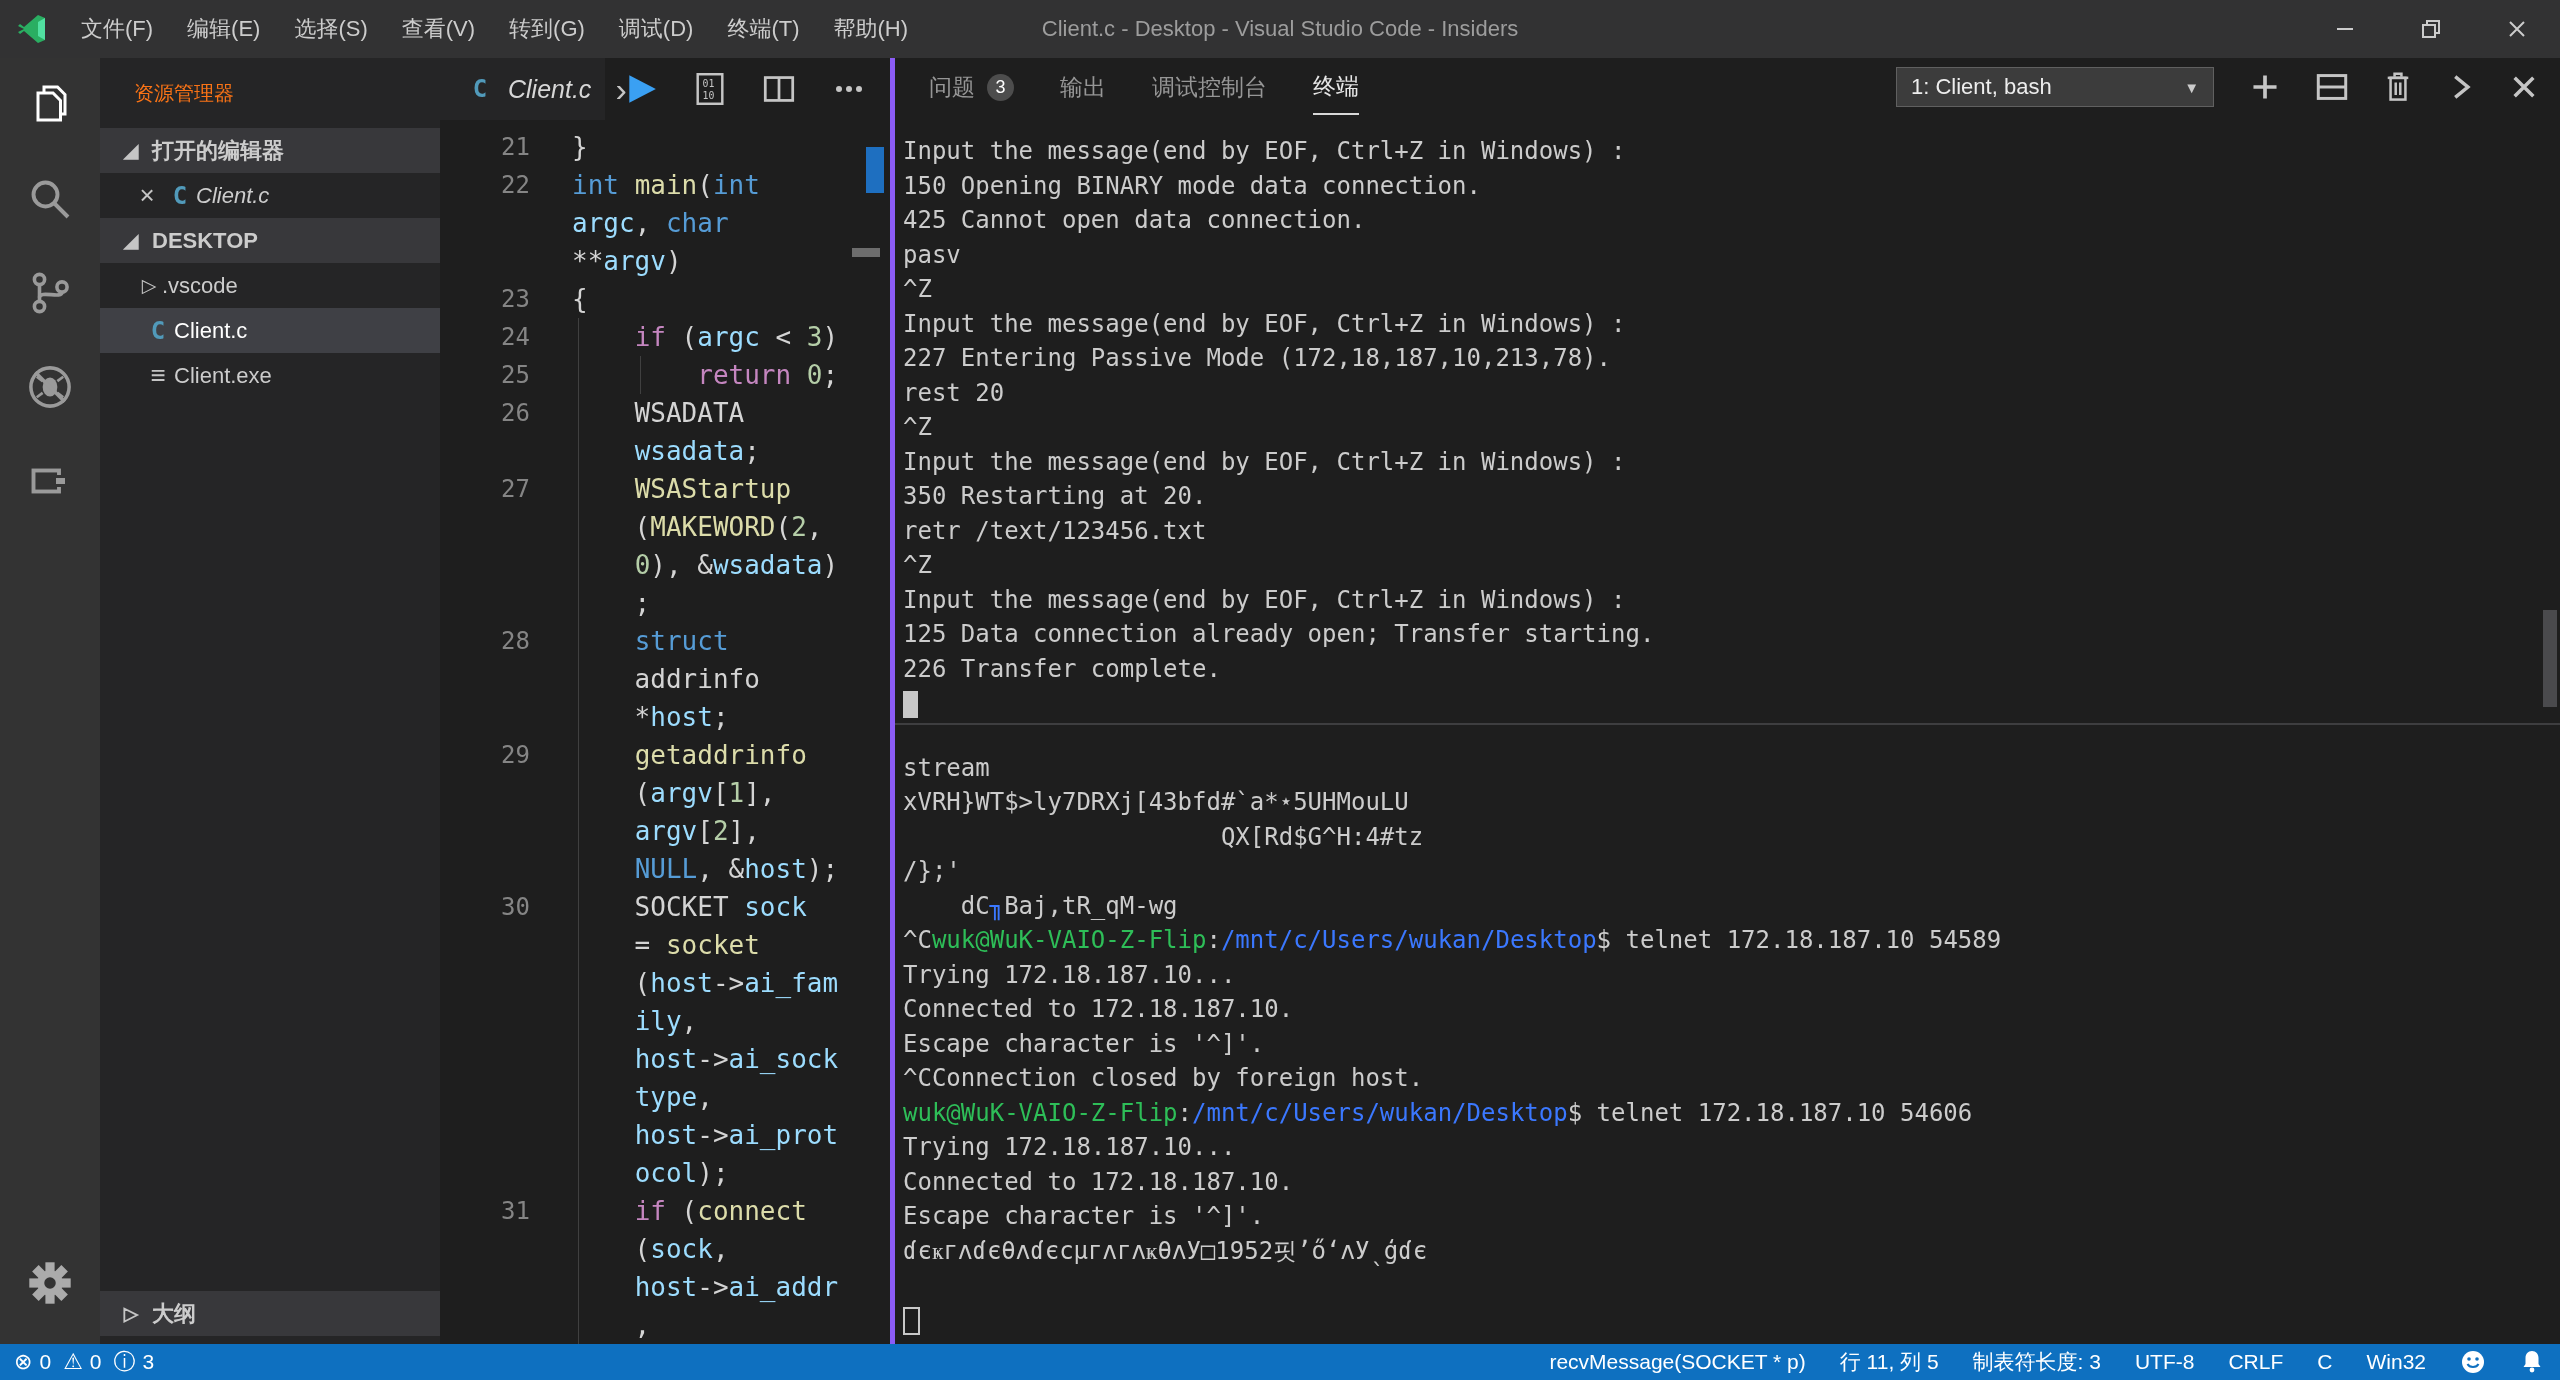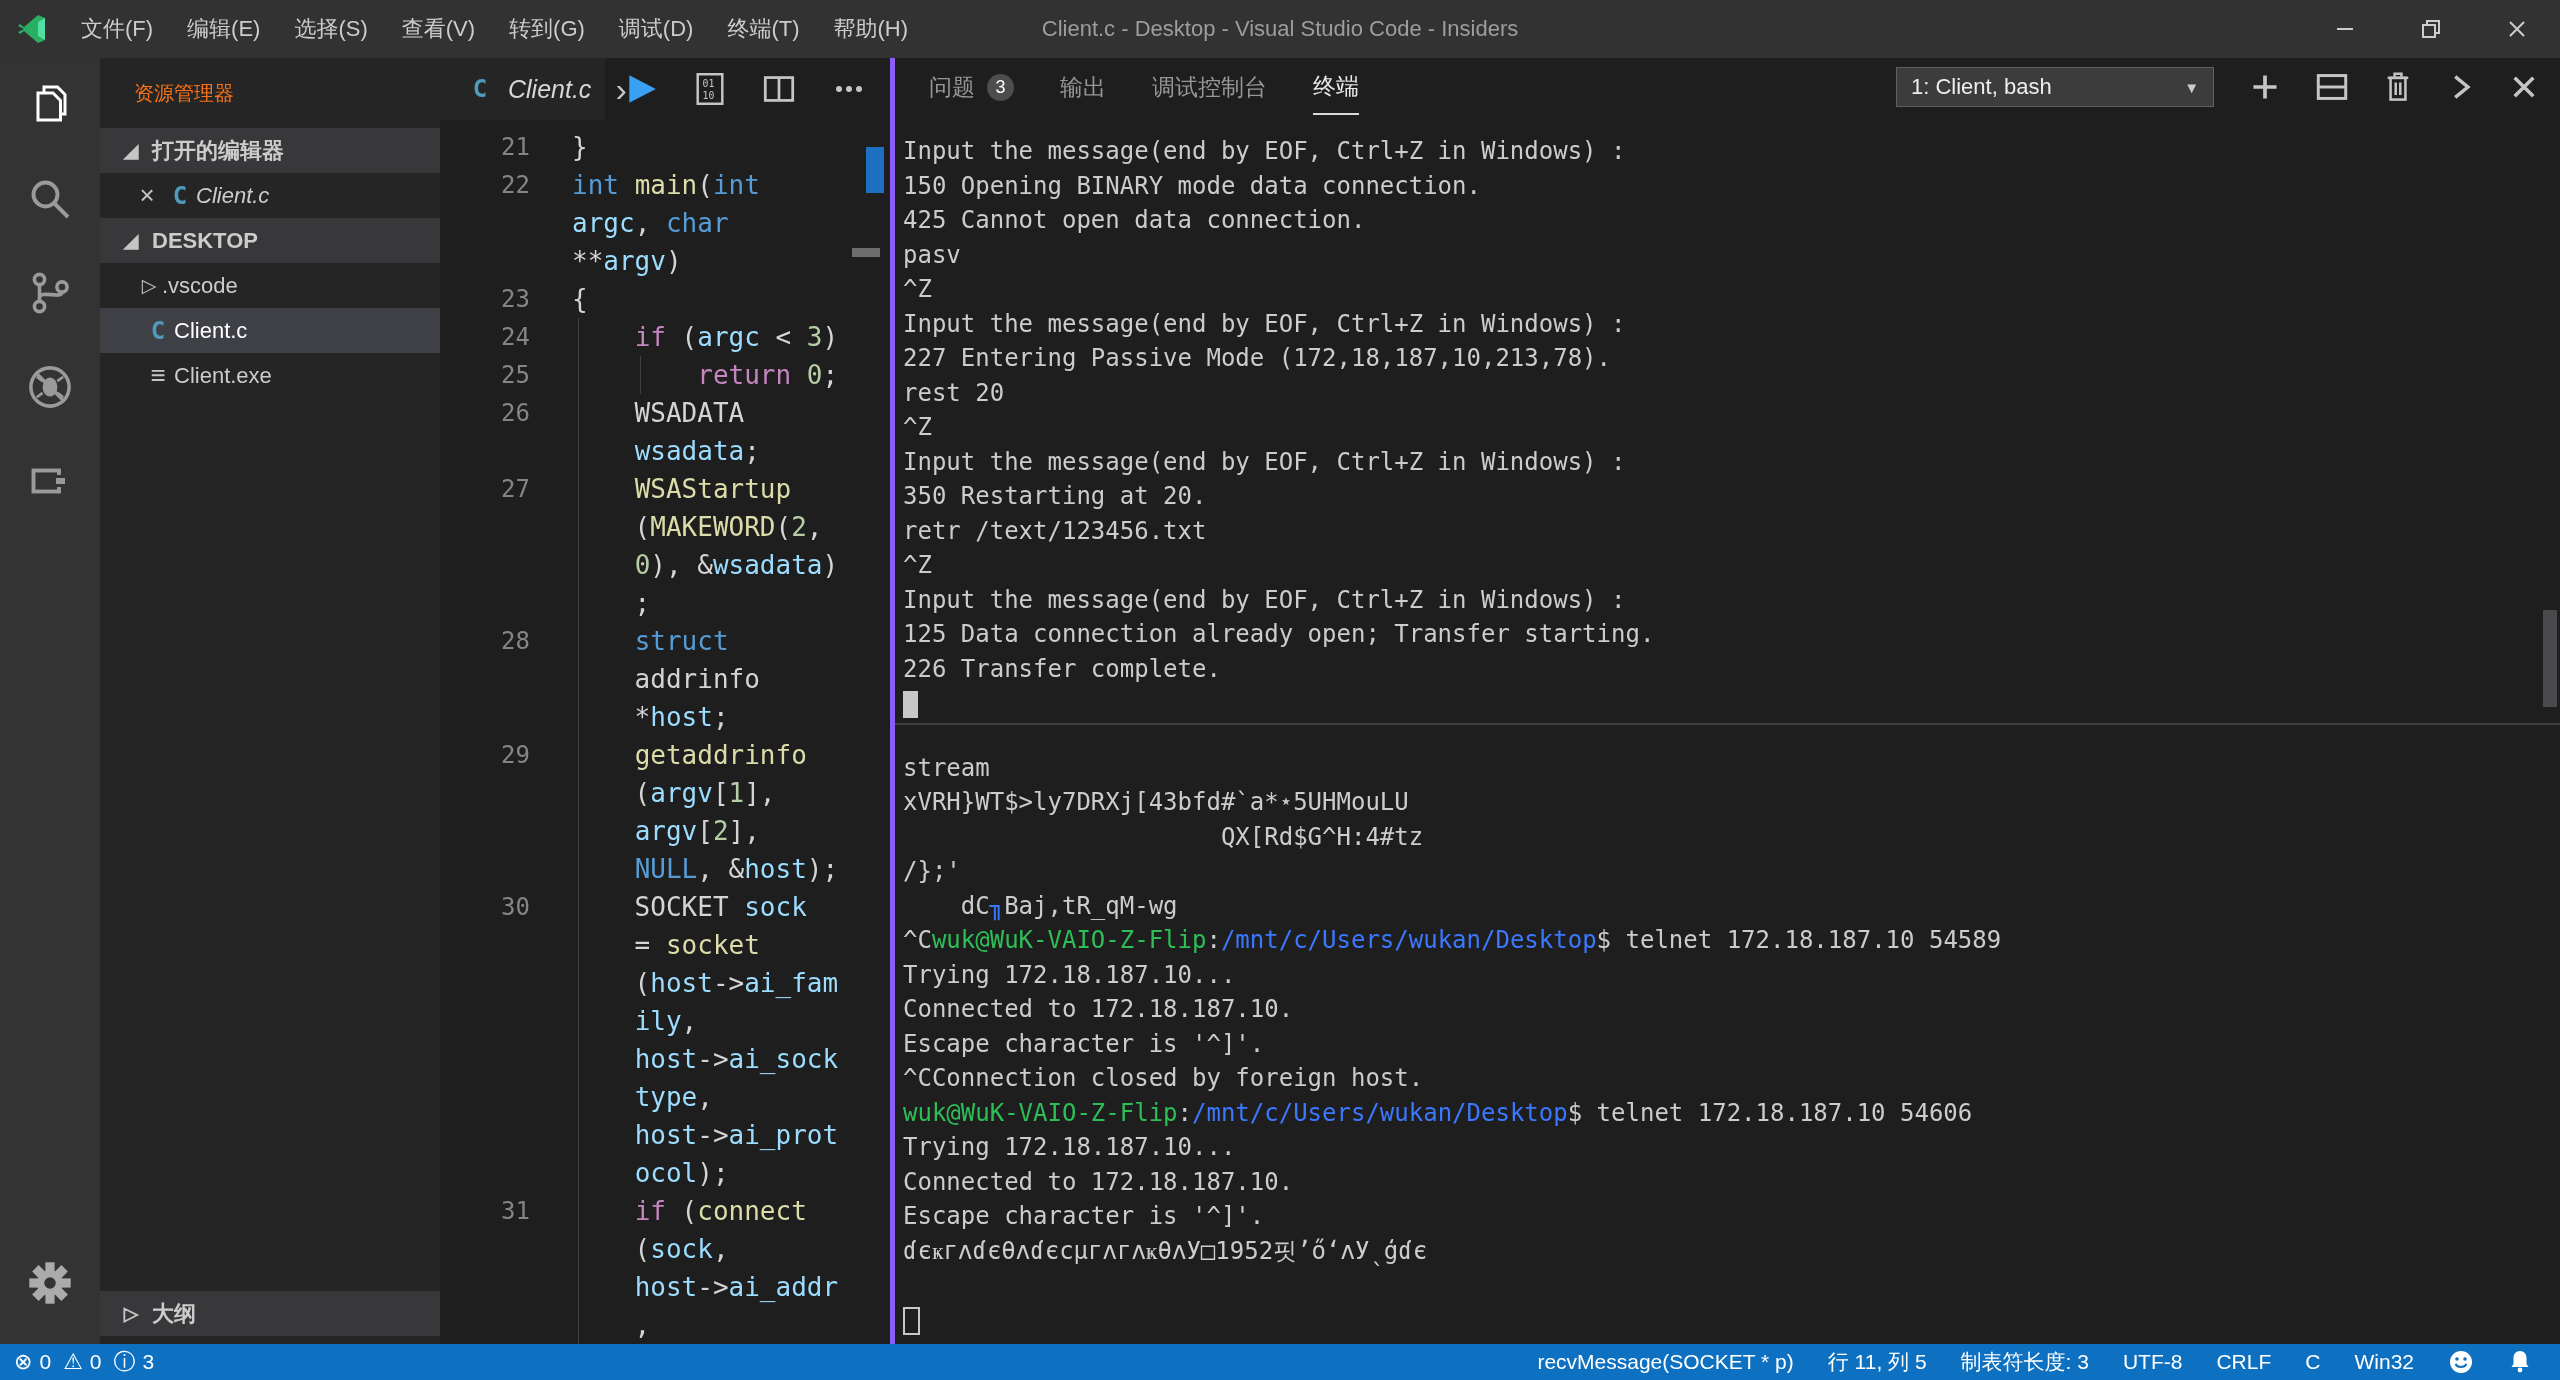--- a/index.html
+++ b/index.html
@@ -60,21 +60,21 @@
   .t-p{color:#cccccc;} .t-g{color:#2ebe58;} .t-b{color:#3b78ff;}
   .cursor-solid{display:inline-block;width:15px;height:27px;background:#c8c8c8;vertical-align:middle;}
   .cursor-hollow{display:inline-block;width:17px;height:28px;border:2px solid #c8c8c8;box-sizing:border-box;vertical-align:middle;}
   .term-divider{height:2px;background:#3e3e40;margin:2px 0 26px -8px;}
   .term-scroll{position:absolute;right:3px;top:552px;width:14px;height:97px;background:#4a4a4d;}
   
   .statusbar{height:36px;background:#0e70c0;display:flex;align-items:center;color:#ffffff;font-size:21px;}
   .st-left{display:flex;align-items:center;gap:12px;padding-left:14px;}
   .st-item{display:flex;align-items:center;gap:7px;}
   .st-glyph{font-size:22px;line-height:36px;}
-  .st-right{margin-left:auto;display:flex;align-items:center;gap:34px;padding-right:28px;white-space:nowrap;}
+  .st-right{margin-left:auto;display:flex;align-items:center;gap:34px;padding-right:16px;white-space:nowrap;}
   svg{display:block;}
 </style>
 </head>
 <body>
 
 <div class="app">
 
   <div class="titlebar">
     <span class="logo">
       <svg width="30" height="30" viewBox="0 0 30 30">

